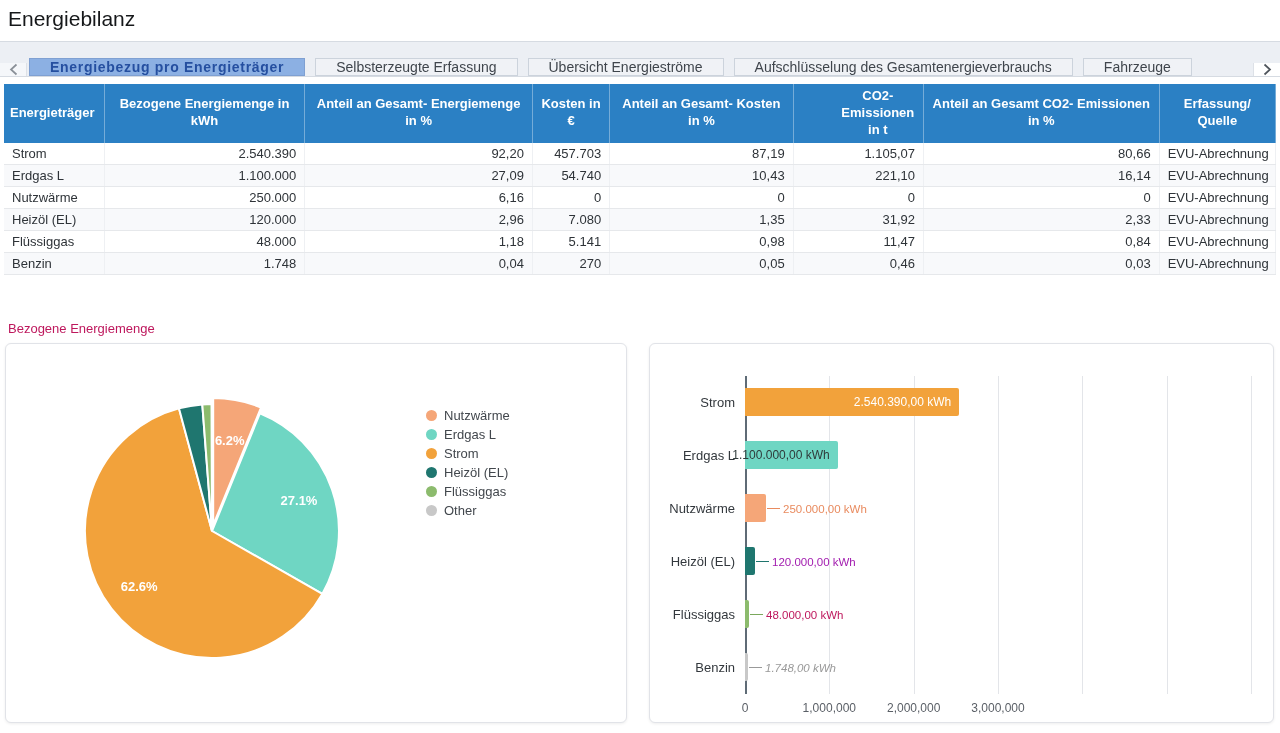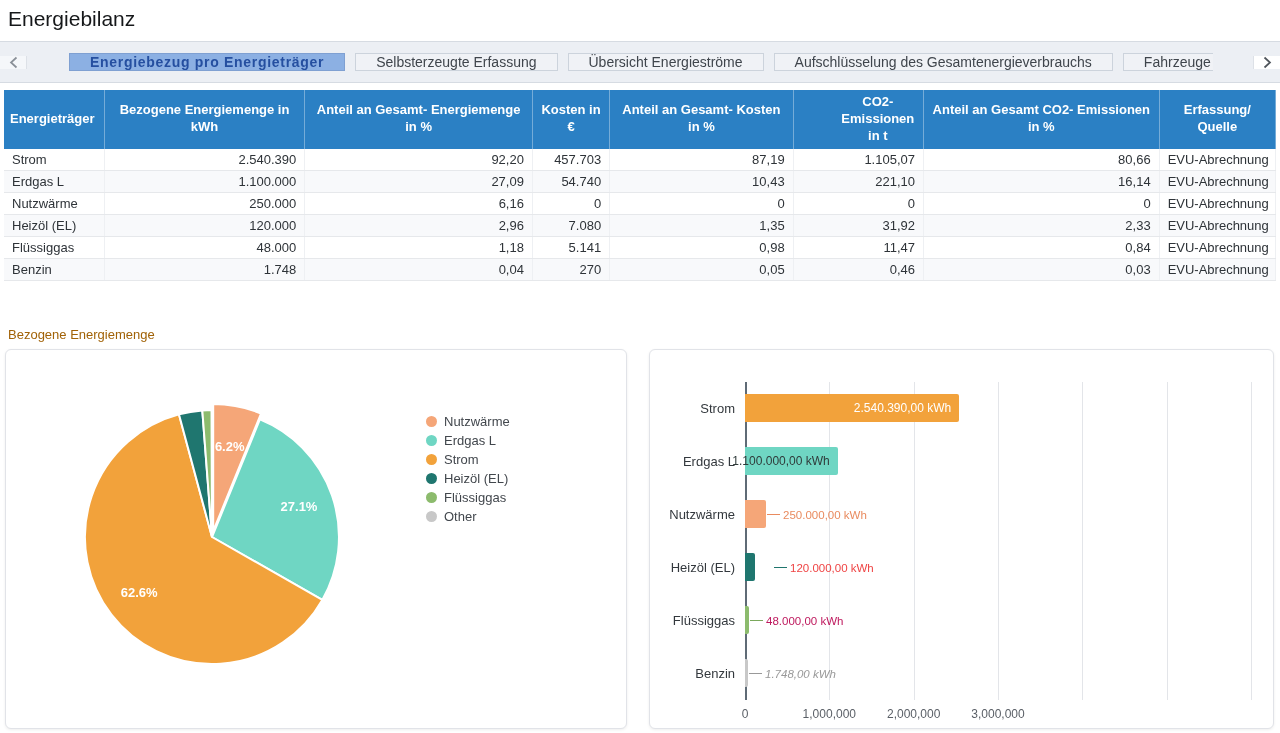--- a/index.html
+++ b/index.html
@@ -9,23 +9,23 @@
     font-family: "Liberation Sans", sans-serif;
     color: #2e3338;
   }
   
   .page-title {
     font-size: 21px; font-weight: 500; color: #16181a;
     padding: 7px 4px 10px 8px;
   }
   
   .tabbar {
-    display: flex; align-items: center; height: 42px;
+    display: flex; align-items: flex-end; height: 36px;
     background: #eceff4;
-    border-top: 1px solid #d6dbe2; border-bottom: 1px solid #d6dbe2; gap: 40px;
+    border-top: 1px solid #d6dbe2; border-bottom: 1px solid #d6dbe2;
   }
   .chev-btn {
     width: 27px; display: flex; align-items: center; justify-content: center;
     background: #f5f7fa; cursor: pointer; flex: 0 0 auto;
   }
   .chev-btn.left { border-right: 1px solid #dde1e7; }
   .chev-btn.right { border-left: 1px solid #dde1e7; background: #ffffff; }
   .tabs { display: flex; flex: 1; overflow: hidden; gap: 10px; padding: 0 2px; }
   .tab {
     display: flex; align-items: center; padding: 0 20px;
@@ -50,21 +50,21 @@
   .col0 { width: 100px; } .col1 { width: 200px; } .col2 { width: 227px; }
   .col3 { width: 77px; }  .col4 { width: 183px; } .col5 { width: 130px; padding-left: 45px; }
   .col6 { width: 235px; } .col7 { width: 116px; }
   tbody td {
     padding: 3px 8px; height: 22px; color: #2e3338; white-space: nowrap; overflow: hidden;
     border-bottom: 1px solid #e6e8eb; border-right: 1px solid #eef0f3;
   }
   tbody tr:nth-child(even) { background: #f8f9fb; }
   td.num { text-align: right; }
   
-  .section-label { margin: 46px 0 7px 8px; font-size: 13px; color: #a16207; }
+  .section-label { margin: 46px 0 7px 8px; font-size: 13px; color: #be185d; }
   
   .cards { display: flex; gap: 22px; padding: 0 5px; }
   .card {
     background: #fff; border: 1px solid #e1e3e8; border-radius: 6px;
     box-shadow: 0 1px 3px rgba(0,0,0,.07); height: 380px; position: relative;
   }
   .card.pie-card { width: 622px; }
   .card.bar-card { width: 625px; padding: 14px 14px 0 10px; }
   
   #pie { position: absolute; left: 56px; top: 37px; }
@@ -268,21 +268,21 @@
               <div class="bc-callout" style="left: 22.0833px; color: rgb(233, 139, 95);">
                 <span class="bc-line" style="background: rgb(233, 139, 95);"></span>
                 <span class="bc-vl">250.000,00 kWh</span>
               </div>
             </div>
           </div>
           <div class="bc-row">
             <div class="bc-cat">Heizöl (EL)</div>
             <div class="bc-area">
               <div class="bc-bar" style="width: 10.12px; background: rgb(31, 118, 111);"></div>
-              <div class="bc-callout" style="left: 29px; color: #ef4444;">
+              <div class="bc-callout" style="left: 11px; color: #a21caf;">
                 <span class="bc-line" style="background: rgb(31, 117, 109);"></span>
                 <span class="bc-vl">120.000,00 kWh</span>
               </div>
             </div>
           </div>
           <div class="bc-row">
             <div class="bc-cat">Flüssiggas</div>
             <div class="bc-area">
               <div class="bc-bar" style="width: 4.048px; background: rgb(140, 187, 109);"></div>
               <div class="bc-callout" style="left: 5.048px; color: #be185d;">

